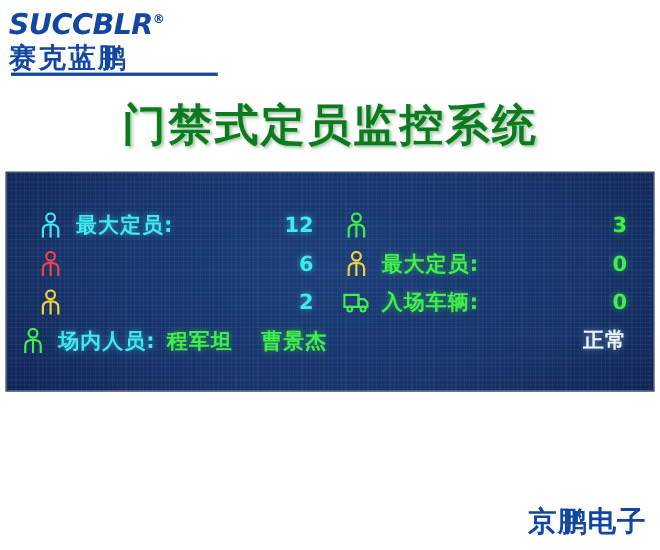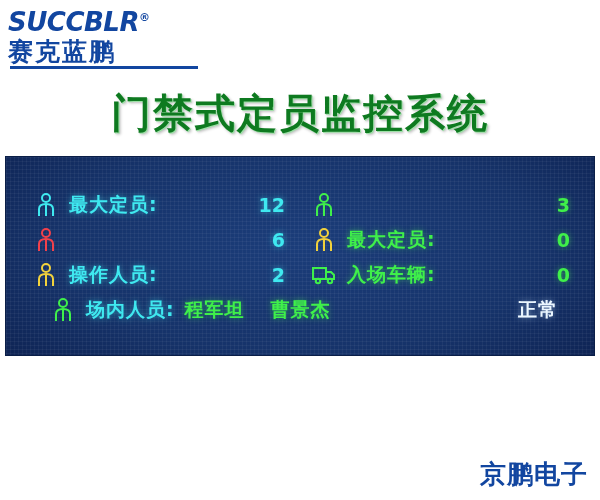--- a/index.html
+++ b/index.html
@@ -154,36 +154,36 @@
     font-family: "DejaVu Sans", "Liberation Sans", sans-serif;
     font-weight: bold;
     font-size: 19px;
     letter-spacing: 1px;
     color: #3ff04a;
     text-shadow: 0 0 6px rgba(63,240,74,0.5);
     white-space: nowrap;
   }
   #status-text {
     position: absolute;
-    right: 38px;
+    right: 26px;
     top: 0;
     font-family: "DejaVu Sans", "Liberation Sans", sans-serif;
     font-weight: bold;
     font-size: 19px;
     letter-spacing: 1px;
     color: #eaf6ff;
     text-shadow: 0 0 6px rgba(200,230,255,0.5);
     line-height: 35px;
   }
   .names-row {
     position: relative;
     display: flex;
     align-items: center;
     height: 35px;
-    padding-left: 44px;
+    padding-left: 11px;
     box-sizing: border-box;
     width: 590px;
   }
 
   
   #footer-brand {
     position: absolute;
     right: 12px;
     bottom: 8px;
     font-family: "DejaVu Sans", "Liberation Sans", sans-serif;
@@ -261,21 +261,20 @@
 
     <div class="led-row">
       <div class="half left">
         <span class="icon-cell">
           <svg width="20" height="24" viewBox="0 0 20 24">
             <circle cx="10" cy="5" r="4" fill="none" stroke="#f2d23c" stroke-width="2"></circle>
             <path d="M3 23 L3 16 Q3 11 10 11 Q17 11 17 16 L17 23" fill="none" stroke="#f2d23c" stroke-width="2"></path>
             <line x1="10" y1="11" x2="10" y2="23" stroke="#f2d23c" stroke-width="2"></line>
           </svg>
         </span>
-        <span class="led-label c-cyan">操作人员:</span>
         <span class="led-value c-cyan">2</span>
       </div>
       <div class="half right">
         <span class="icon-cell">
           <svg width="24" height="20" viewBox="0 0 24 20">
             <path d="M1 3 L14 3 L14 14 L1 14 Z" fill="none" stroke="#3ff04a" stroke-width="2"></path>
             <path d="M14 7 L19 7 L22 10 L22 14 L14 14 Z" fill="none" stroke="#3ff04a" stroke-width="2"></path>
             <circle cx="6" cy="16" r="2.2" fill="none" stroke="#3ff04a" stroke-width="2"></circle>
             <circle cx="18" cy="16" r="2.2" fill="none" stroke="#3ff04a" stroke-width="2"></circle>
           </svg>

